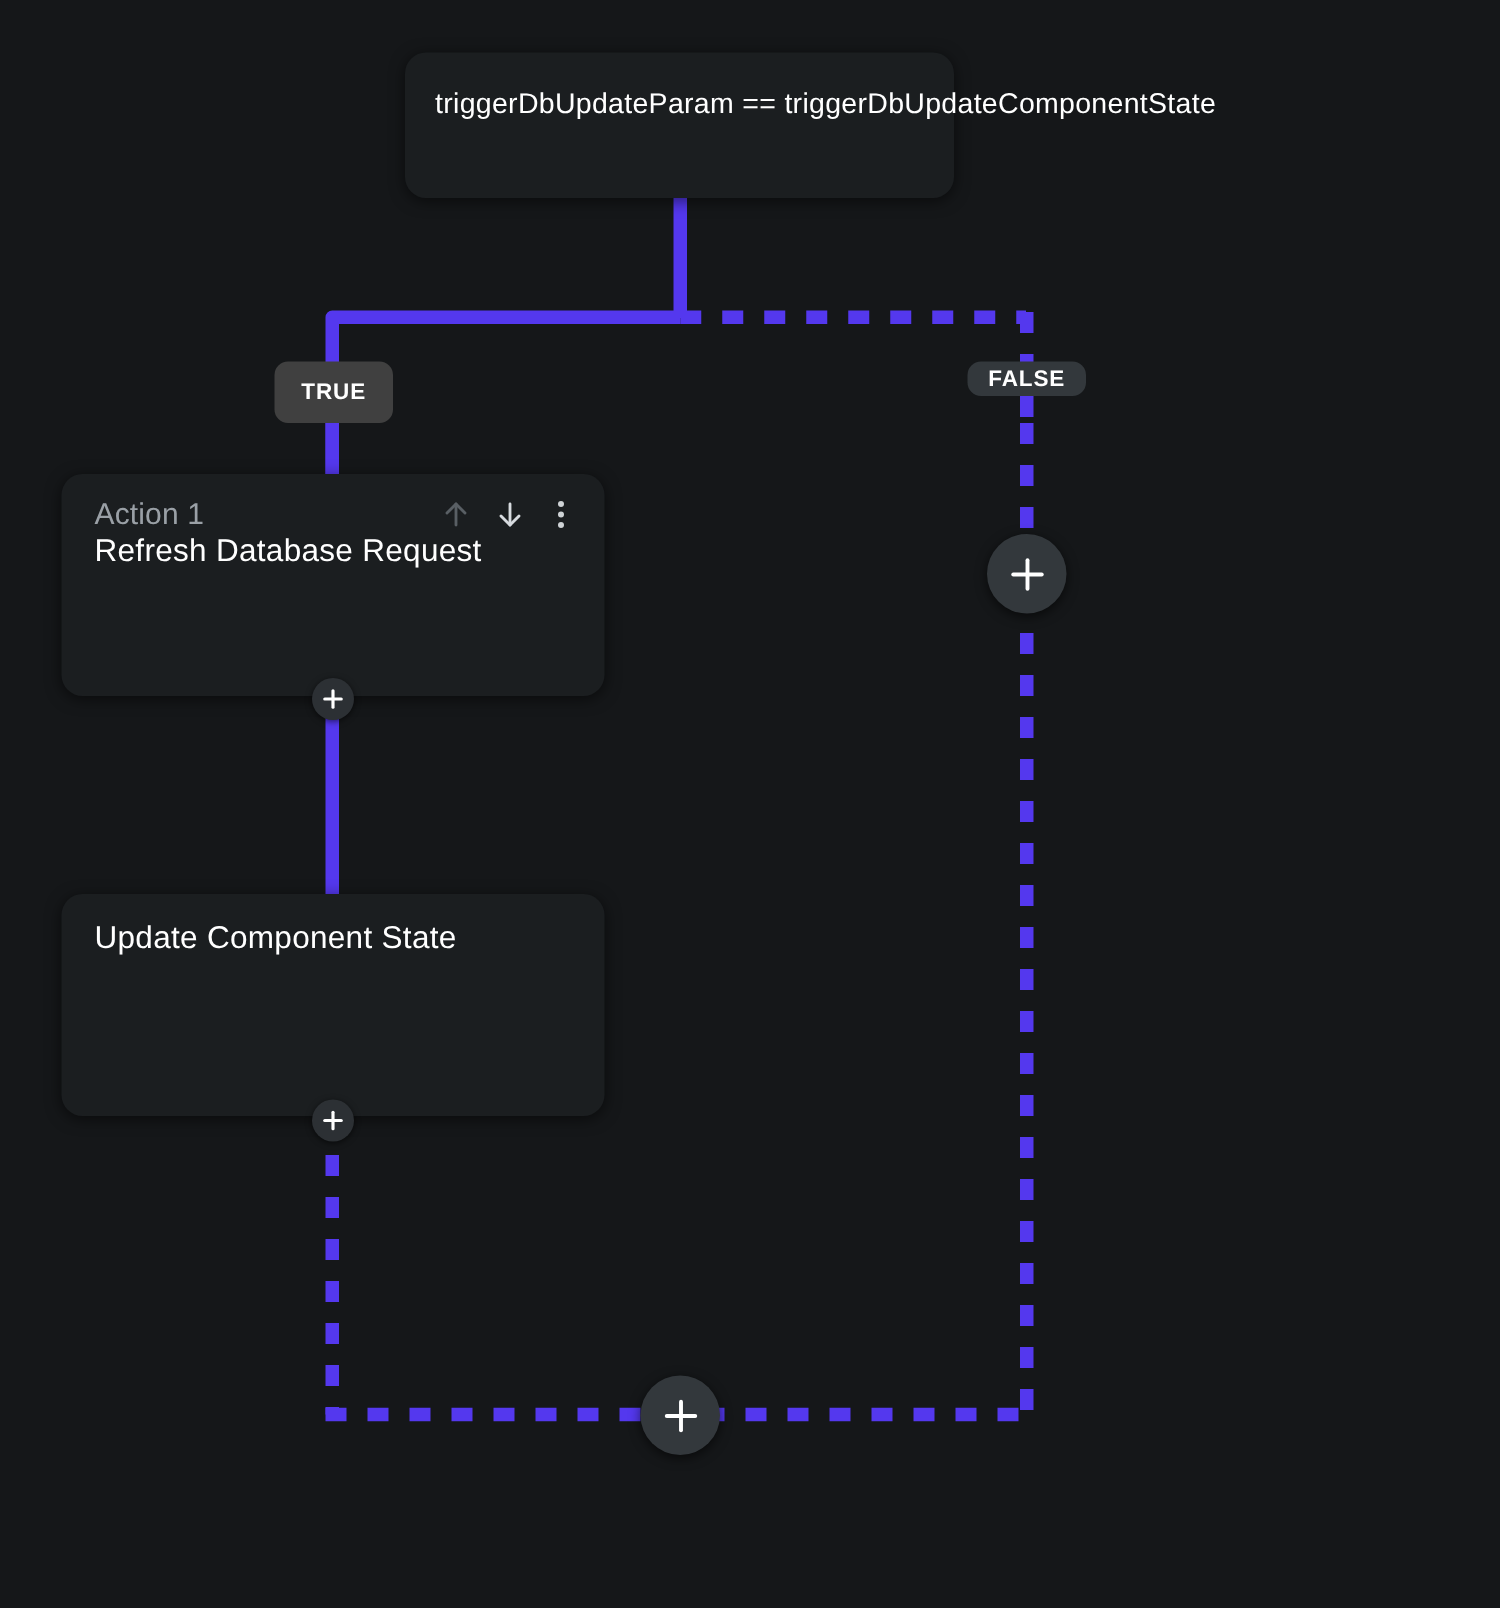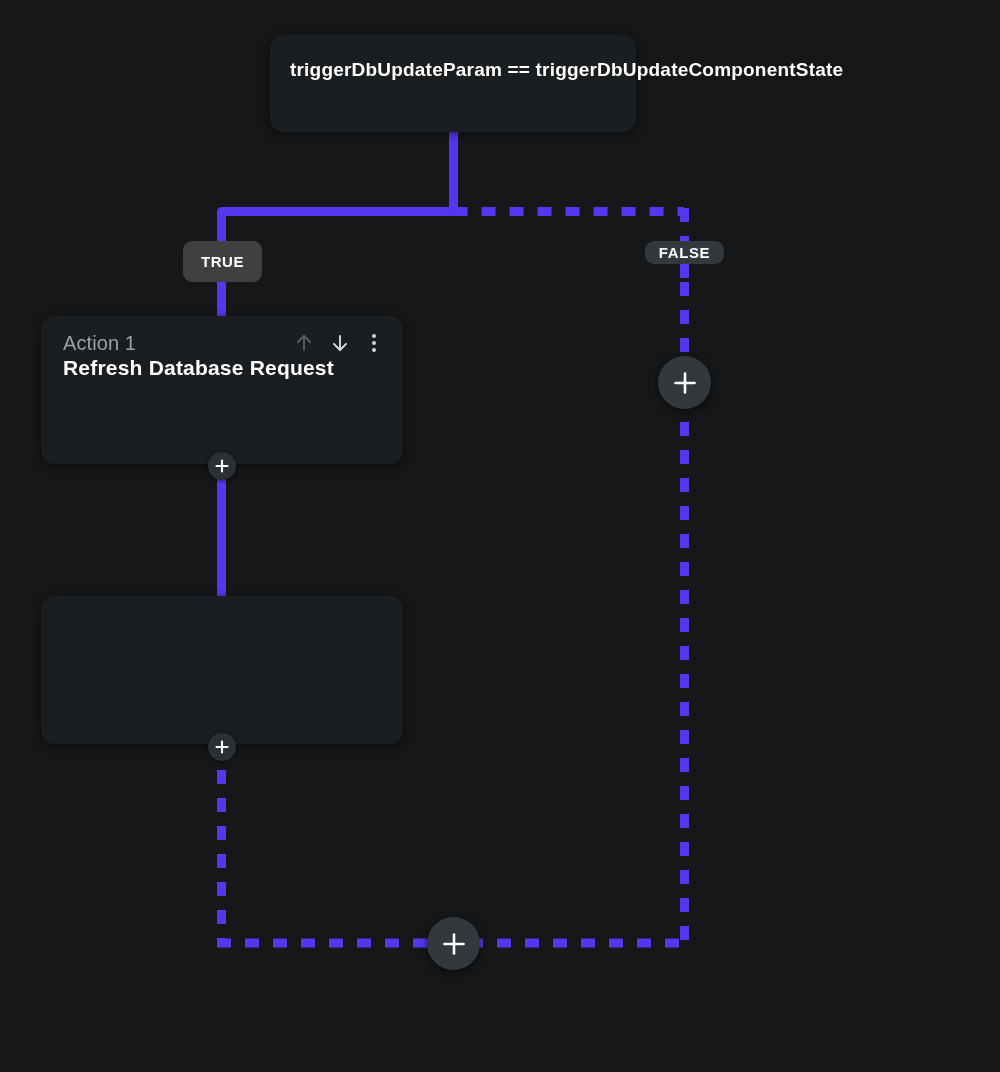--- a/index.html
+++ b/index.html
@@ -53,21 +53,21 @@
     white-space: nowrap;
   }
   .node-tools {
     display: flex;
     align-items: center;
     gap: 14px;
   }
   .node-title {
     margin-top: 12px;
     font-size: 19px;
-    font-weight: bold;
+    font-weight: normal;
     color: #ffffff;
     white-space: nowrap;
     letter-spacing: .2px;
   }
   .node-title.overflow {
     overflow: visible;
   }
 
   
   #node-conditional {
@@ -232,20 +232,21 @@
               <i></i>
           </span>
         </span>
       </div>
       <div class="node-title">Refresh Database Request</div>
     </div>
   </div>
 
   <div class="node action-node" id="node-action2">
     <div class="node-inner">
+      <div class="node-title">Update Component State</div>
     </div>
   </div>
 
   <div class="plus small" id="plus-action1">
     <span>
       <svg width="14" height="14" viewBox="0 0 14 14" stroke="#ffffff" stroke-width="2.1" stroke-linecap="round">
           <path d="M7 1.5 L7 12.5"></path>
           <path d="M1.5 7 L12.5 7"></path>
         </svg>
     </span>

